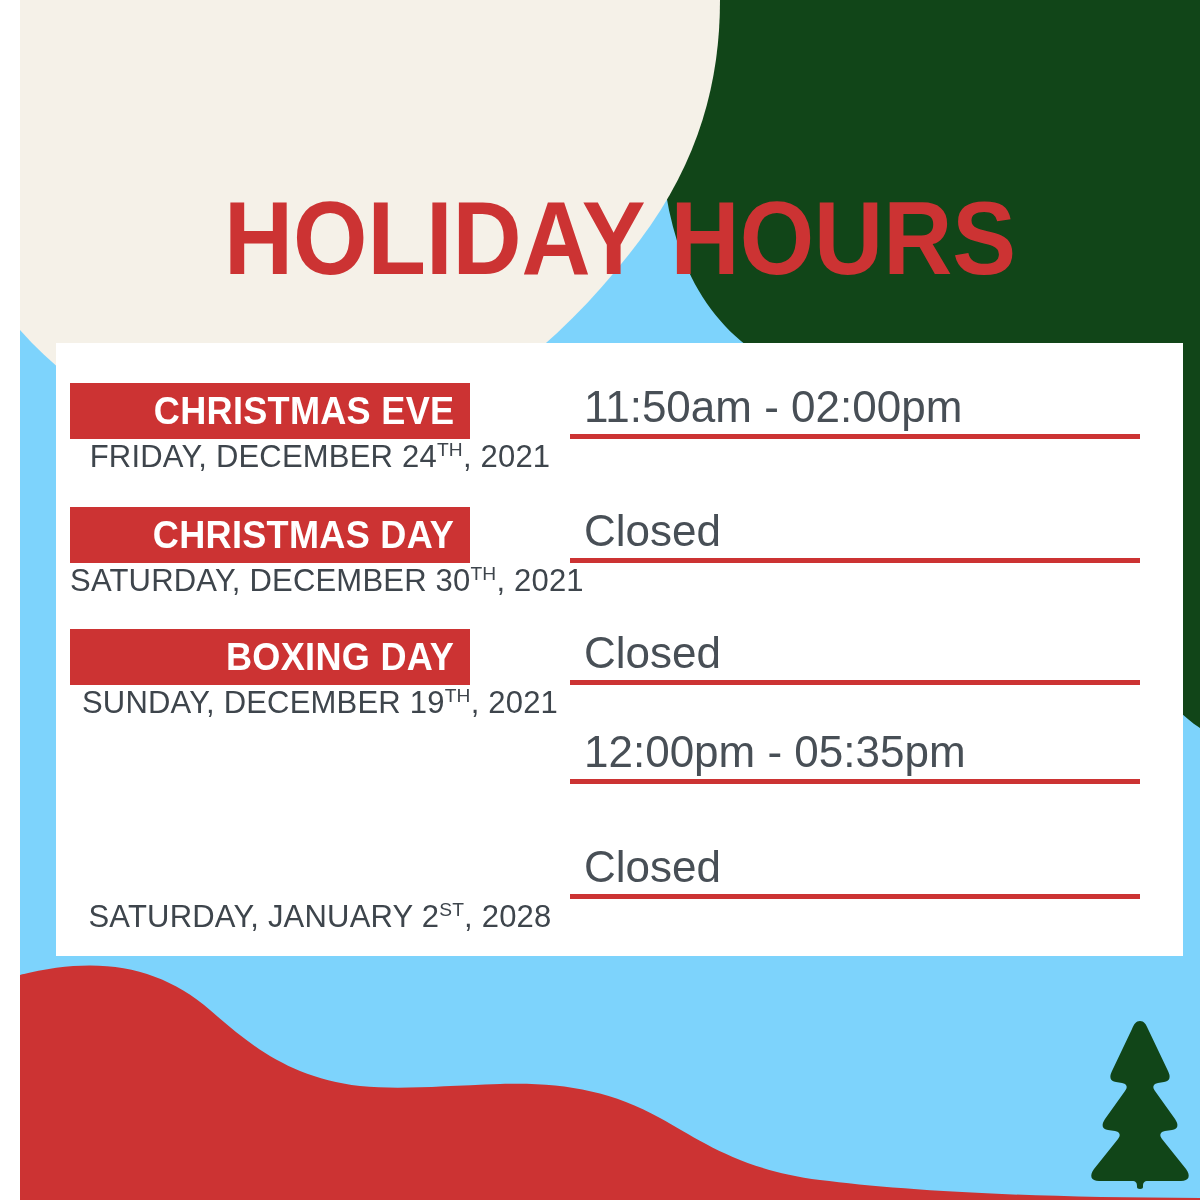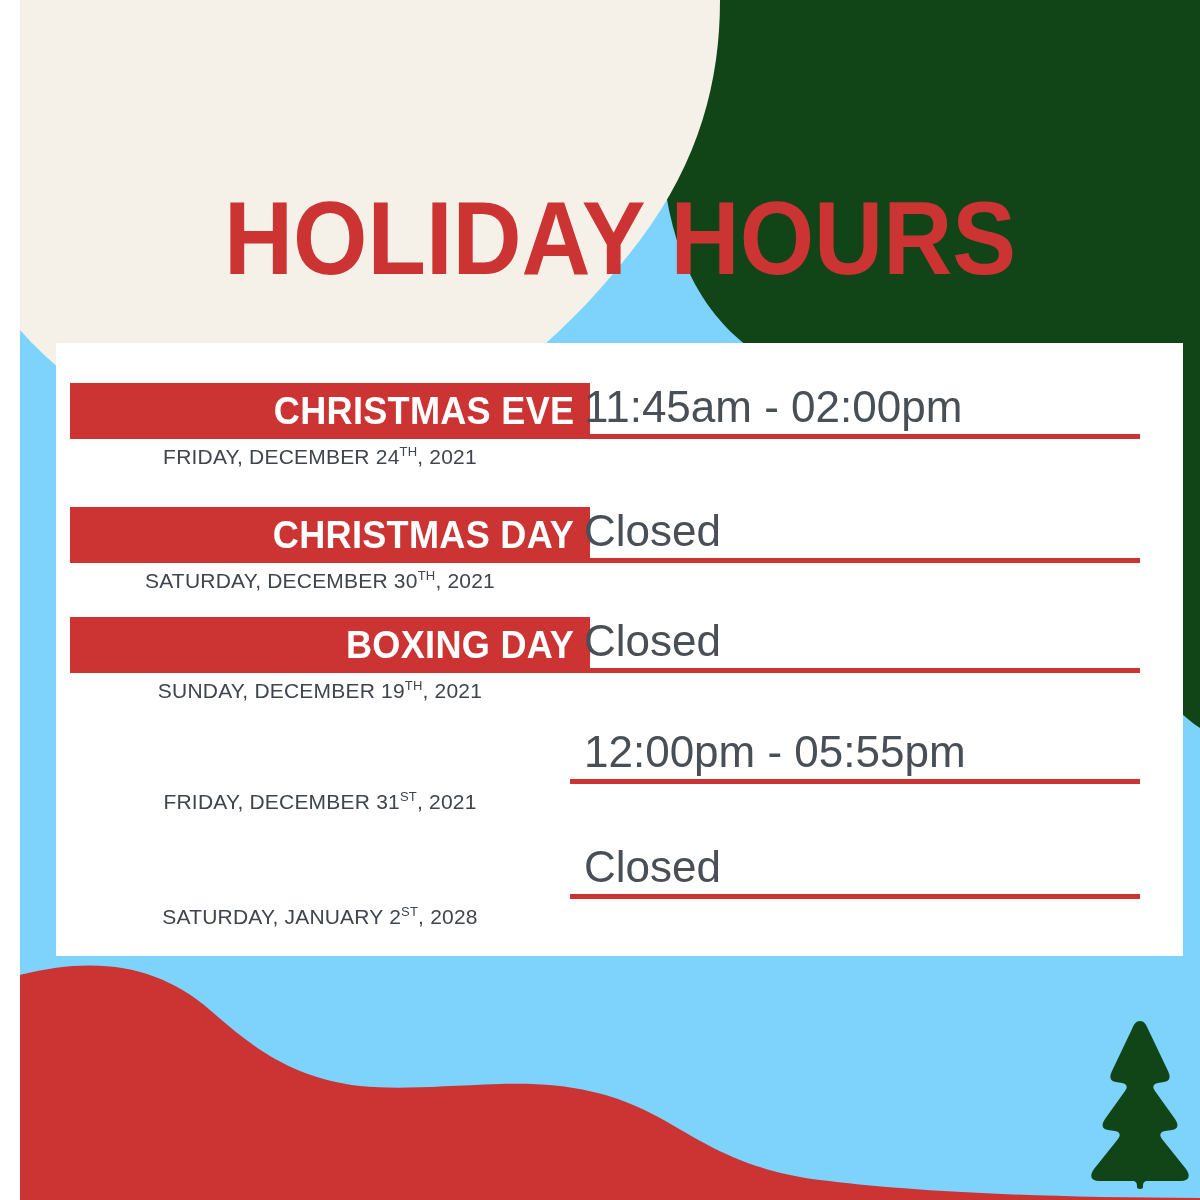--- a/index.html
+++ b/index.html
@@ -65,21 +65,21 @@
     position: absolute;
     left: 0;
     width: 1127px;
     height: 115px;
   }
 
   .row-bar {
     position: absolute;
     left: 14px;
     top: 40px;
-    width: 520px;
+    width: 400px;
     height: 56px;
     background: #CC3333;
     display: flex;
     align-items: center;
     justify-content: flex-end;
     padding-right: 16px;
   }
 
   .row-bar .holiday-name {
     font-family: "Liberation Sans Narrow", "Liberation Sans", sans-serif;
@@ -119,21 +119,21 @@
   }
 
   .row-date {
     position: absolute;
     left: 14px;
     top: 99px;
     width: 500px;
     text-align: center;
     font-family: "Liberation Sans", sans-serif;
     font-weight: 400;
-    font-size: 21px;
+    font-size: 31px;
     line-height: 30px;
     color: #3E454C;
     letter-spacing: 0.2px;
     white-space: nowrap;
   }
 
   .row-date sup {
     font-size: 0.62em;
     vertical-align: super;
     line-height: 0;
@@ -165,46 +165,45 @@
 
   <div id="title">HOLIDAY HOURS</div>
 
   <div id="card">
 
     <div class="row" style="top:0px;">
       <div class="row-underline"></div>
       <div class="row-bar">
         <span class="holiday-name">CHRISTMAS EVE</span>
       </div>
-      <div class="row-hours">11:45am - 02:00pm</div>
+      <div class="row-hours">11:50am - 02:00pm</div>
       <div class="row-date"><span>FRIDAY, DECEMBER 24</span><sup>TH</sup><span>, 2021</span></div>
     </div>
 
     <div class="row" style="top:124px;">
       <div class="row-underline"></div>
       <div class="row-bar">
         <span class="holiday-name">CHRISTMAS DAY</span>
       </div>
       <div class="row-hours">Closed</div>
       <div class="row-date"><span>SATURDAY, DECEMBER 30</span><sup>TH</sup><span>, 2021</span></div>
     </div>
 
-    <div class="row" style="top:234px;">
+    <div class="row" style="top:246px;">
       <div class="row-underline"></div>
       <div class="row-bar">
         <span class="holiday-name">BOXING DAY</span>
       </div>
       <div class="row-hours">Closed</div>
       <div class="row-date"><span>SUNDAY, DECEMBER 19</span><sup>TH</sup><span>, 2021</span></div>
     </div>
 
     <div class="row" style="top:345px;">
       <div class="row-underline"></div>
-      <div class="row-hours">12:00pm - 05:55pm</div>
-      <div class="row-date"><span>FRIDAY, DECEMBER 31</span><sup>ST</sup><span>, 2021</span></div>
+      <div class="row-hours">12:00pm - 05:35pm</div>
     </div>
 
     <div class="row" style="top:460px;">
       <div class="row-underline"></div>
       <div class="row-hours">Closed</div>
       <div class="row-date"><span>SATURDAY, JANUARY 2</span><sup>ST</sup><span>, 2028</span></div>
     </div>
 
   </div>
 

